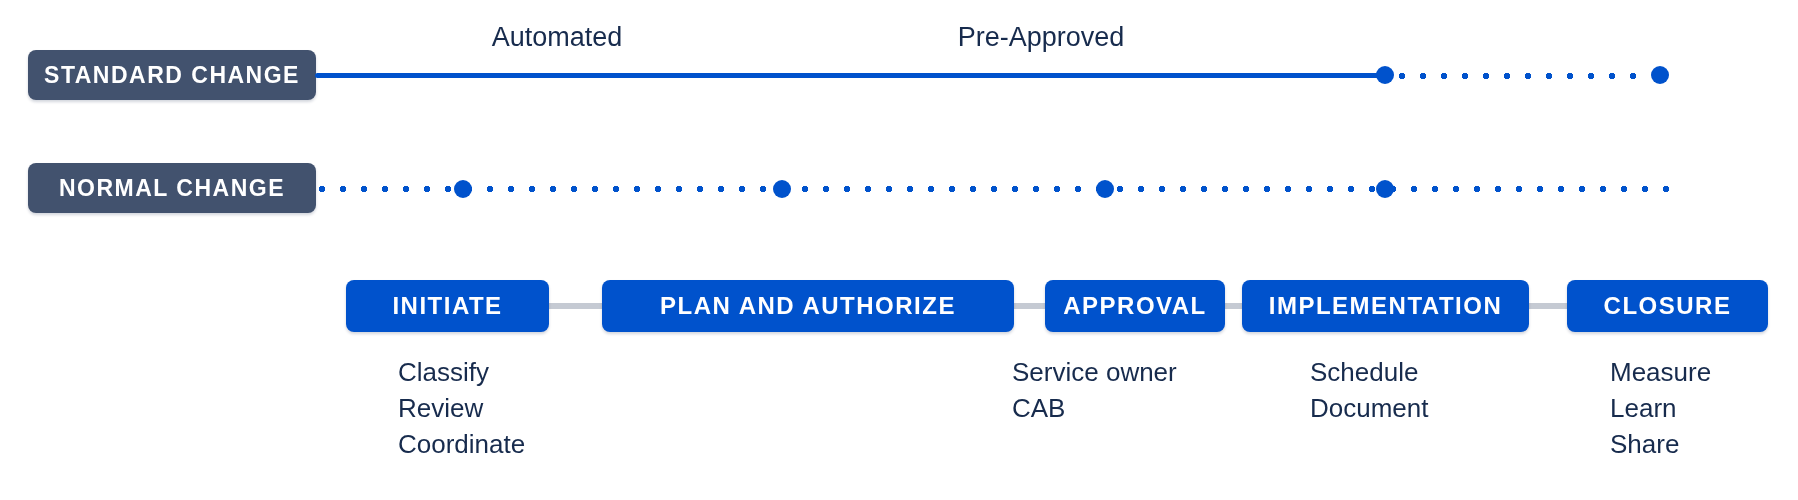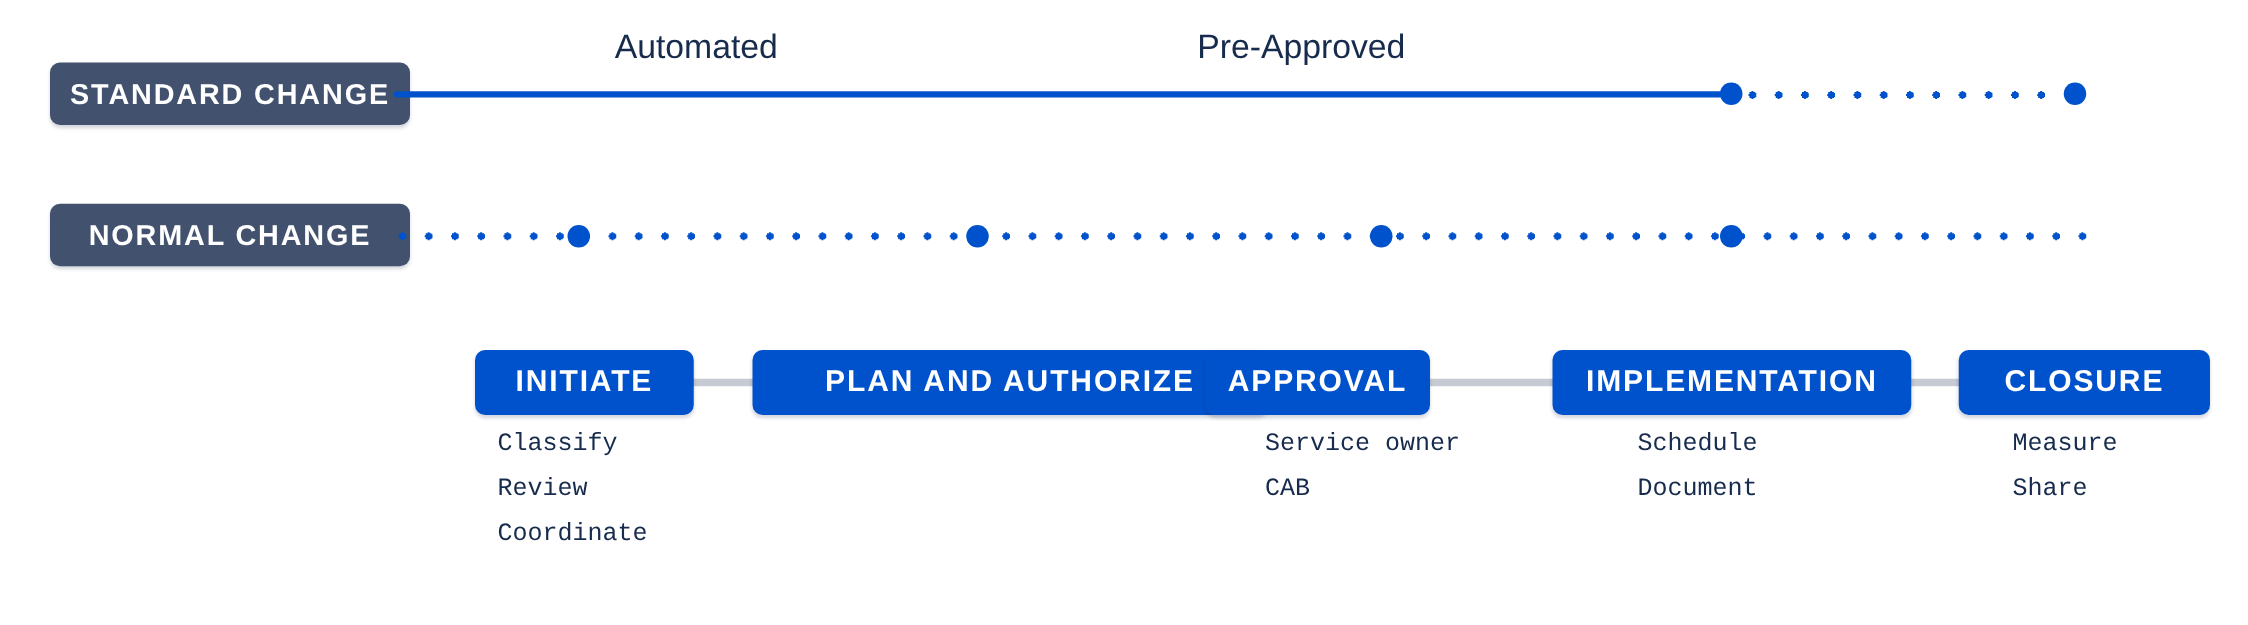--- a/index.html
+++ b/index.html
@@ -18,21 +18,20 @@
   }
   .canvas{position:relative;width:1798px;height:500px;background:var(--bg);}
 
   
   .track-label{
     position:absolute;left:28px;width:288px;height:50px;
     background:var(--slate);border-radius:8px;
     display:flex;align-items:center;justify-content:center;
     color:#fff;font-weight:bold;font-size:23px;letter-spacing:1.5px;
     box-shadow:0 2px 3px rgba(9,30,66,0.18);
-    margin-left:12px;
   }
 
   
   .annotation{
     position:absolute;transform:translateX(-50%);
     color:var(--navy);font-size:27px;line-height:32px;white-space:nowrap;
   }
 
   
   .line-solid{
@@ -54,22 +53,22 @@
   .stage-btn{
     position:absolute;top:280px;height:52px;z-index:2;
     background:var(--blue);border-radius:8px;
     display:flex;align-items:center;justify-content:center;
     color:#fff;font-weight:bold;font-size:24px;letter-spacing:1.5px;white-space:nowrap;
     box-shadow:0 2px 3px rgba(9,30,66,0.18);
   }
 
   
   .task-list{
-    position:absolute;top:338px;margin:0;padding:0;list-style:none;
-    color:var(--navy);font-size:20px;line-height:36px;white-space:nowrap;font-family:Liberation Mono, monospace;
+    position:absolute;top:354px;margin:0;padding:0;list-style:none;
+    color:var(--navy);font-size:26px;line-height:36px;white-space:nowrap;
   }
 </style>
 </head>
 <body>
 
 <div class="canvas">
 
   <div class="track-label" style="top:50px">STANDARD CHANGE</div>
 
   <div class="annotation" style="left:557px;top:21px">Automated</div>
@@ -87,27 +86,27 @@
 
   <div class="line-dotted" style="left:318px;top:185px;width:1356px"></div>
 
   <div class="big-dot" style="left:454px;top:180px"></div>
   <div class="big-dot" style="left:773px;top:180px"></div>
   <div class="big-dot" style="left:1096px;top:180px"></div>
   <div class="big-dot" style="left:1376px;top:180px"></div>
 
   <div class="connector" style="left:460px;top:303px;width:1210px"></div>
 
-  <div class="stage-btn" style="left:380px;width:175px">
+  <div class="stage-btn" style="left:346px;width:203px">
     <span>INITIATE</span>
   </div>
   <div class="stage-btn" style="left:602px;width:412px">
     <span>PLAN AND AUTHORIZE</span>
   </div>
-  <div class="stage-btn" style="left:964px;width:180px">
+  <div class="stage-btn" style="left:1045px;width:180px">
     <span>APPROVAL</span>
   </div>
   <div class="stage-btn" style="left:1242px;width:287px">
     <span>IMPLEMENTATION</span>
   </div>
   <div class="stage-btn" style="left:1567px;width:201px">
     <span>CLOSURE</span>
   </div>
 
   <ul class="task-list" style="left:398px">
@@ -122,16 +121,17 @@
     <li>CAB</li>
   </ul>
 
   <ul class="task-list" style="left:1310px">
     <li>Schedule</li>
     <li>Document</li>
   </ul>
 
   <ul class="task-list" style="left:1610px">
     <li>Measure</li>
+    <li>Learn</li>
     <li>Share</li>
   </ul>
 
 </div>
 
 </body></html>

